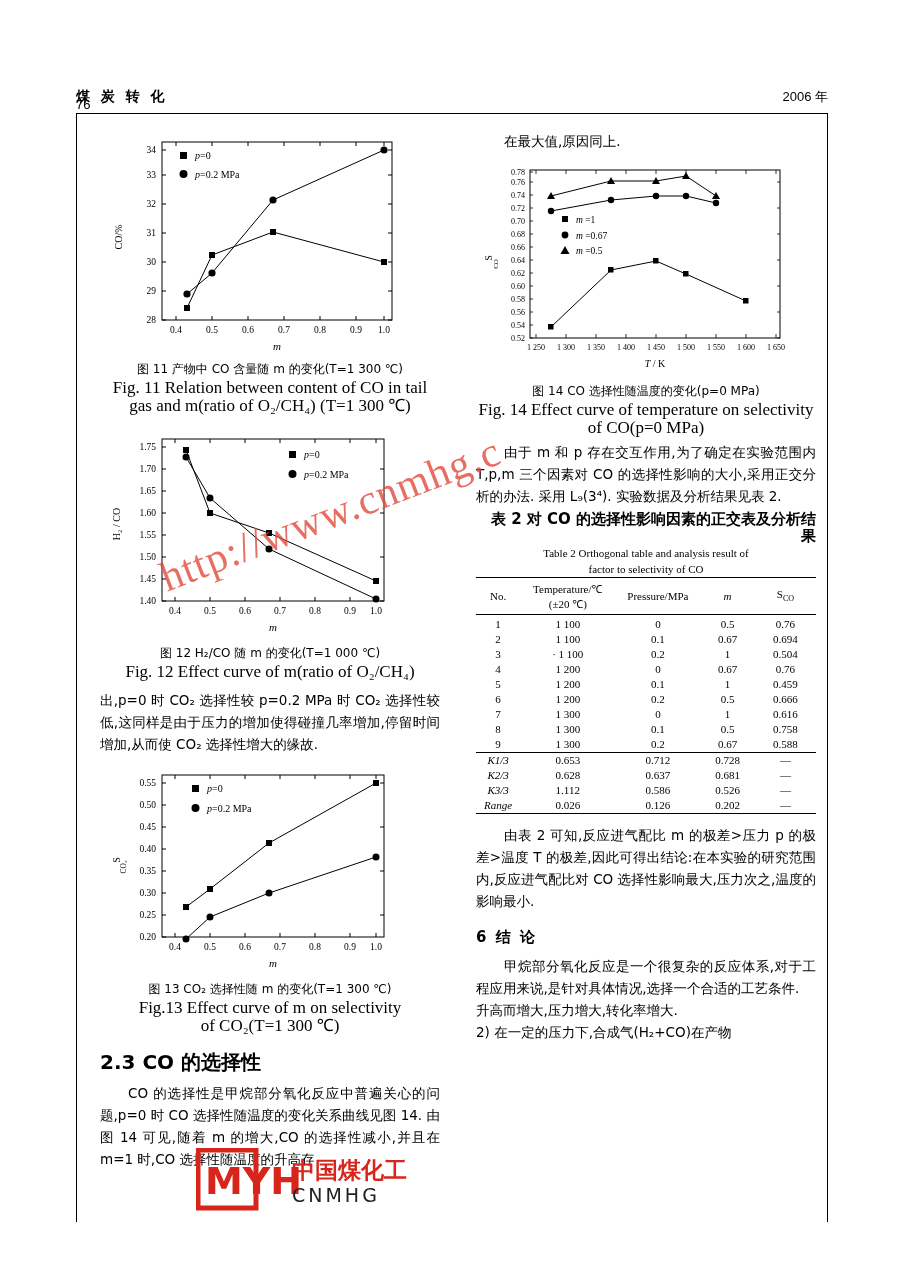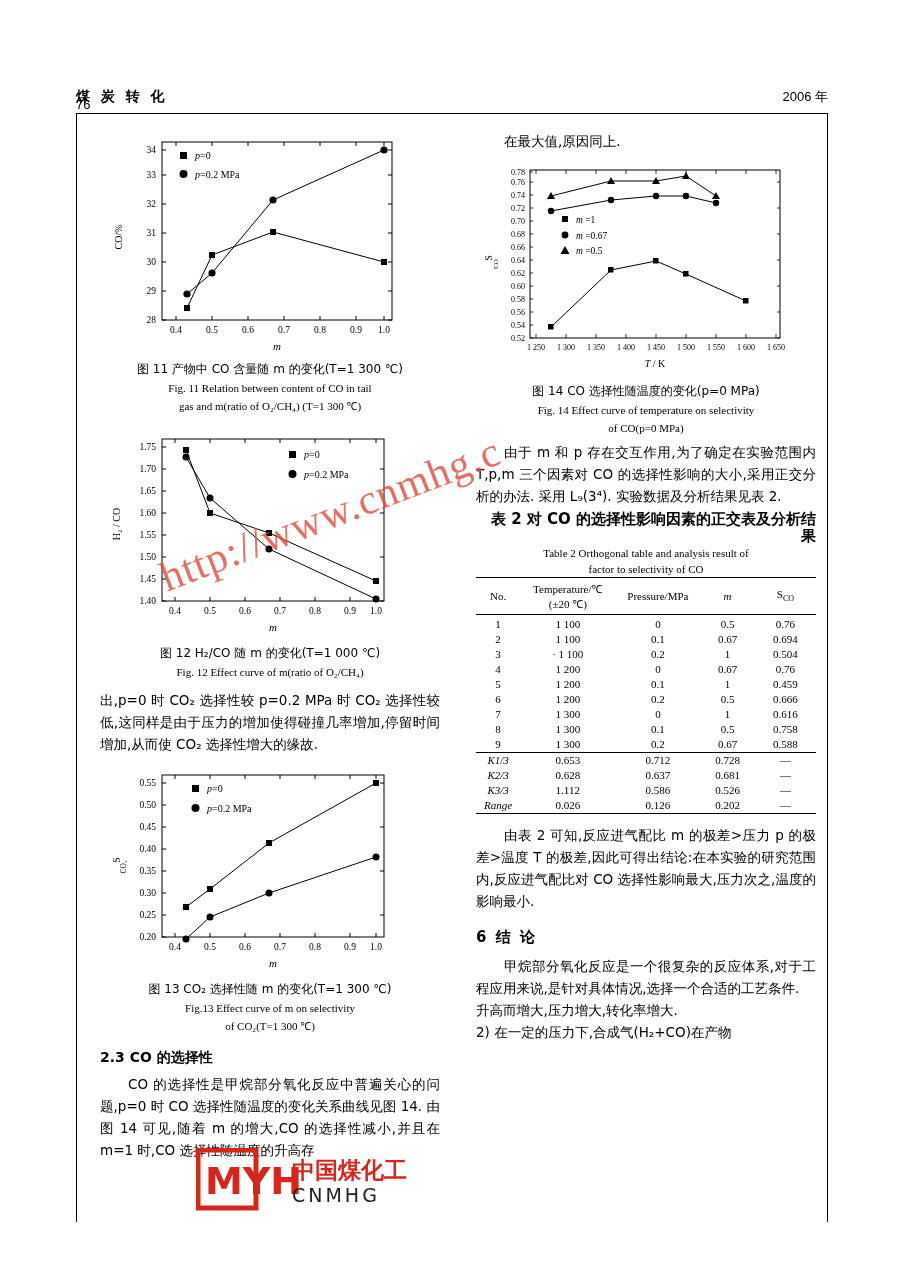--- a/index.html
+++ b/index.html
@@ -13,22 +13,22 @@
   .hline{position:absolute;left:76px;right:76px;top:113px;height:1px;background:#000;}
   .vline{position:absolute;left:76px;top:113px;width:1px;bottom:50px;background:#000;}
   .vline2{position:absolute;right:76px;top:113px;width:1px;bottom:50px;background:#000;}
 
   .col{position:absolute;top:130px;width:340px;}
   .colL{left:100px;}
   .colR{left:476px;}
 
   p.body{font-size:13.5px;line-height:22px;text-align:justify;margin:0 0 0 0;text-indent:28px;font-family:"DejaVu Sans",sans-serif;}
   .cap{font-size:12px;text-align:center;line-height:19px;font-family:"DejaVu Sans",sans-serif;}
-  .capen{font-size:11px;text-align:center;line-height:18px;font-family:"Liberation Serif",serif;}
-  .sect{font-size:14px;font-weight:bold;font-family:"DejaVu Sans",sans-serif;margin:14px 0 6px 0;}
+  .capen{font-size:17px;text-align:center;line-height:18px;font-family:"Liberation Serif",serif;}
+  .sect{font-size:20px;font-weight:bold;font-family:"DejaVu Sans",sans-serif;margin:14px 0 6px 0;}
   .sect3{font-size:15px;font-weight:bold;font-family:"DejaVu Sans",sans-serif;letter-spacing:2px;margin:16px 0 8px 0;}
 
   
   .figbox{position:relative;margin:0 auto;}
   svg{display:block;}
 
   
   table.orth{border-collapse:collapse;width:100%;font-size:11px;font-family:"Liberation Serif",serif;margin-top:0;}
   table.orth th,table.orth td{text-align:center;padding:1.5px 2px;}
   table.orth thead tr.h1 th{border-top:1.4px solid #000;border-bottom:0.8px solid #000;font-weight:normal;padding:3px 2px;}

